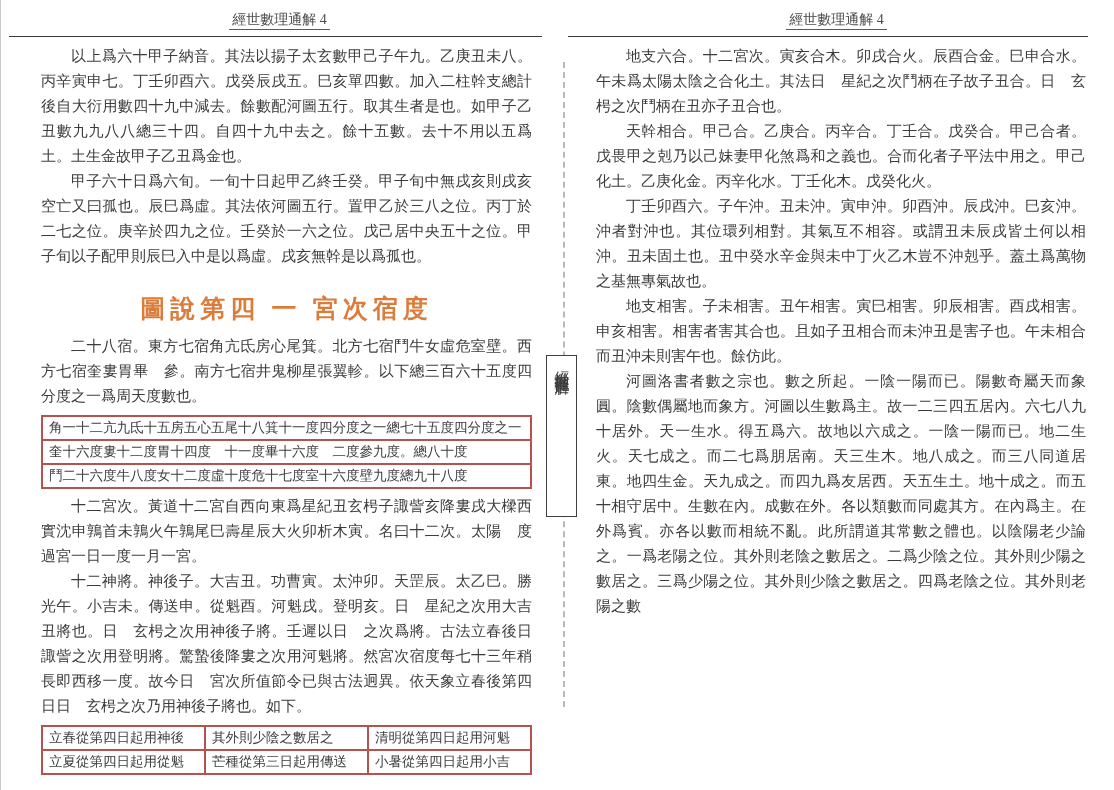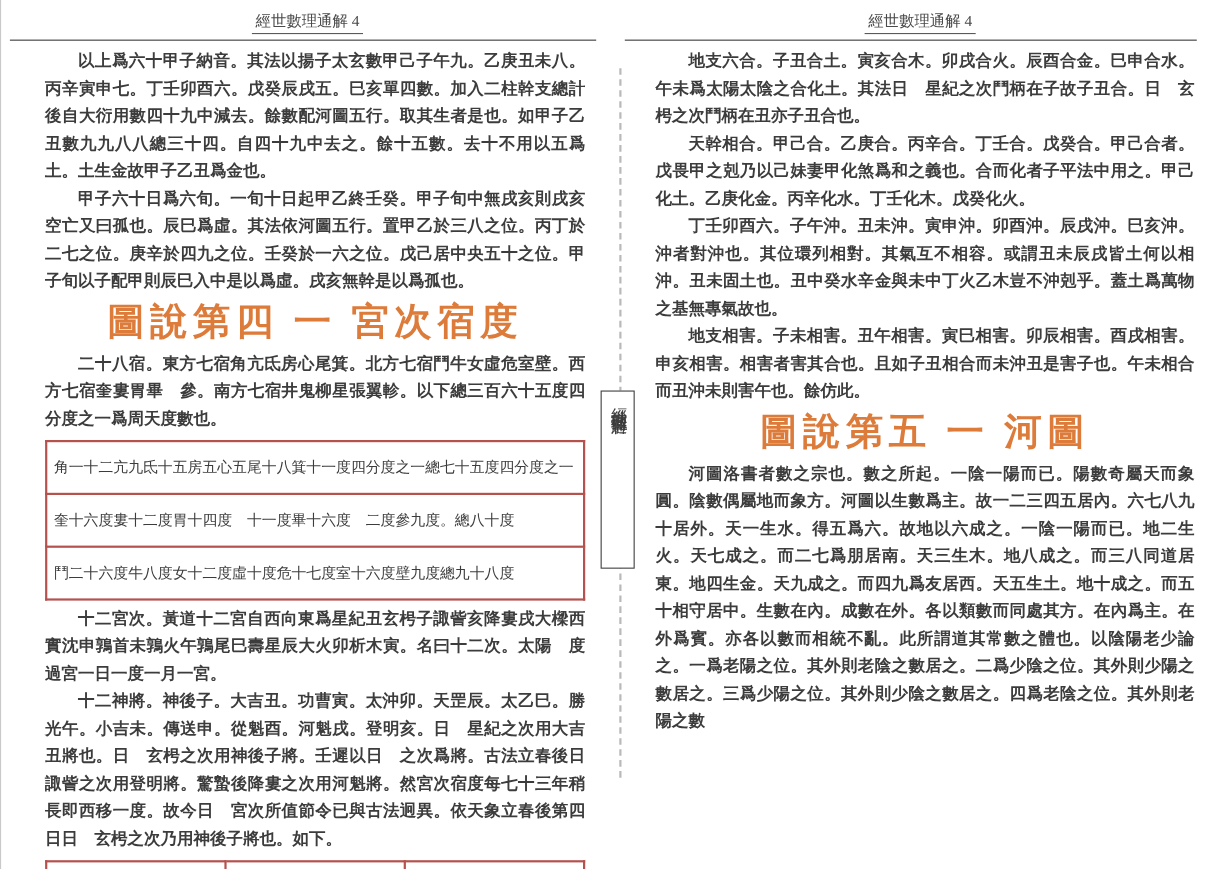--- a/index.html
+++ b/index.html
@@ -12,28 +12,28 @@
   .page-left{left:0;}
   .page-right{left:557px;}
   .page-header{text-align:center;font-size:14px;padding-top:11px;color:#4a4a4a;}
   .page-header span{border-bottom:1px solid #5a5a5a;padding:0 3px 2px;}
   .header-rule{border-bottom:1.5px solid #3a3a3a;margin-top:7px;}
   .page-left .header-rule{margin-left:8px;margin-right:16px;}
   .page-right .header-rule{margin-left:10px;margin-right:27px;}
   .content{font-size:15px;line-height:25px;text-align:justify;}
   .page-left .content{padding:7px 26px 0 40px;}
   .page-right .content{padding:7px 29px 0 38px;}
-  .content p{margin:0;text-indent:2em;font-weight:bold;}
+  .content p{margin:0;text-indent:2em;}
   .section-heading{
-    color:#dd7b3a;font-size:34px;font-weight:bold;text-align:center;
-    letter-spacing:5px;margin:9px 0 9px;text-indent:0;line-height:32px;
+    color:#dd7b3a;font-size:25px;font-weight:bold;text-align:center;
+    letter-spacing:5px;margin:24px 0 9px;text-indent:0;line-height:32px;
   }
   table.red-table{width:100%;border-collapse:collapse;margin:6px 0 5px;table-layout:fixed;}
   table.red-table td{
-    border:2px solid #b5524e;font-size:13.5px;padding:13px 6px;
+    border:2px solid #b5524e;font-size:13.5px;padding:1px 6px;
     line-height:20px;text-align:left;color:#3c3c3c;word-break:break-all;
   }
   table.jieqi td{width:33.33%;margin-top:12px;}
   .spine{
     position:absolute;left:545px;top:355px;width:31px;height:162px;
     border:1px solid #3f3f3f;background:#ffffff;z-index:6;box-sizing:border-box;
     display:flex;flex-direction:column;align-items:center;padding-top:3px;
   }
   .spine-title{writing-mode:vertical-rl;font-size:15px;letter-spacing:2px;line-height:27px;}
   .spine-num{transform:rotate(90deg);font-size:12px;margin-top:8px;color:#4a4a4a;}
@@ -69,45 +69,44 @@
               <td>鬥二十六度牛八度女十二度虛十度危十七度室十六度壁九度總九十八度</td>
             </tr>
         </tbody>
       </table>
       <p>十二宮次。黃道十二宮自西向東爲星紀丑玄枵子諏訾亥降婁戌大樑西實沈申鶉首未鶉火午鶉尾巳壽星辰大火卯析木寅。名曰十二次。太陽　度過宮一日一度一月一宮。</p>
       <p>十二神將。神後子。大吉丑。功曹寅。太沖卯。天罡辰。太乙巳。勝光午。小吉未。傳送申。從魁酉。河魁戌。登明亥。日　星紀之次用大吉丑將也。日　玄枵之次用神後子將。壬遲以日　之次爲將。古法立春後日　諏訾之次用登明將。驚蟄後降婁之次用河魁將。然宮次宿度每七十三年稍長即西移一度。故今日　宮次所值節令已與古法迥異。依天象立春後第四日日　玄枵之次乃用神後子將也。如下。</p>
       <table class="red-table jieqi">
         <tbody>
           <tr>
             <td>立春從第四日起用神後</td>
-            <td>東方七宿角亢氐房心尾箕</td>
+            <td>其外則少陰之數居之</td>
             <td>清明從第四日起用河魁</td>
           </tr>
           <tr>
             <td>立夏從第四日起用從魁</td>
             <td>芒種從第三日起用傳送</td>
             <td>小暑從第四日起用小吉</td>
           </tr>
 
         </tbody>
       </table>
     </div>
   </div>
 
   <div class="page page-right">
     <div class="page-header">
       <span>經世數理通解 4</span>
     </div>
     <div class="header-rule"></div>
     <div class="content">
-      <p>地支六合。子丑合土。寅亥合木。卯戌合火。辰酉合金。巳申合水。午未爲太陽太陰之合化土。其法日　星紀之次鬥柄在子故子丑合。日　玄枵之次鬥柄在丑亦子丑合也。</p>
+      <p>地支六合。十二宮次。寅亥合木。卯戌合火。辰酉合金。巳申合水。午未爲太陽太陰之合化土。其法日　星紀之次鬥柄在子故子丑合。日　玄枵之次鬥柄在丑亦子丑合也。</p>
       <p>天幹相合。甲己合。乙庚合。丙辛合。丁壬合。戊癸合。甲己合者。戊畏甲之剋乃以己妹妻甲化煞爲和之義也。合而化者子平法中用之。甲己化土。乙庚化金。丙辛化水。丁壬化木。戊癸化火。</p>
       <p>丁壬卯酉六。子午沖。丑未沖。寅申沖。卯酉沖。辰戌沖。巳亥沖。沖者對沖也。其位環列相對。其氣互不相容。或謂丑未辰戌皆土何以相沖。丑未固土也。丑中癸水辛金與未中丁火乙木豈不沖剋乎。蓋土爲萬物之基無專氣故也。</p>
       <p>地支相害。子未相害。丑午相害。寅巳相害。卯辰相害。酉戌相害。申亥相害。相害者害其合也。且如子丑相合而未沖丑是害子也。午未相合而丑沖未則害午也。餘仿此。</p>
-      <div class="section-heading">圖說第五 一 河圖</div>
       <p>河圖洛書者數之宗也。數之所起。一陰一陽而已。陽數奇屬天而象圓。陰數偶屬地而象方。河圖以生數爲主。故一二三四五居內。六七八九十居外。天一生水。得五爲六。故地以六成之。一陰一陽而已。地二生火。天七成之。而二七爲朋居南。天三生木。地八成之。而三八同道居東。地四生金。天九成之。而四九爲友居西。天五生土。地十成之。而五十相守居中。生數在內。成數在外。各以類數而同處其方。在內爲主。在外爲賓。亦各以數而相統不亂。此所謂道其常數之體也。以陰陽老少論之。一爲老陽之位。其外則老陰之數居之。二爲少陰之位。其外則少陽之數居之。三爲少陽之位。其外則少陰之數居之。四爲老陰之位。其外則老陽之數</p>
     </div>
   </div>
 
   <div class="fold-line"></div>
   <div class="spine">
     <div class="spine-title">經世數理通解</div>
     <div class="spine-num">4</div>
   </div>
 

